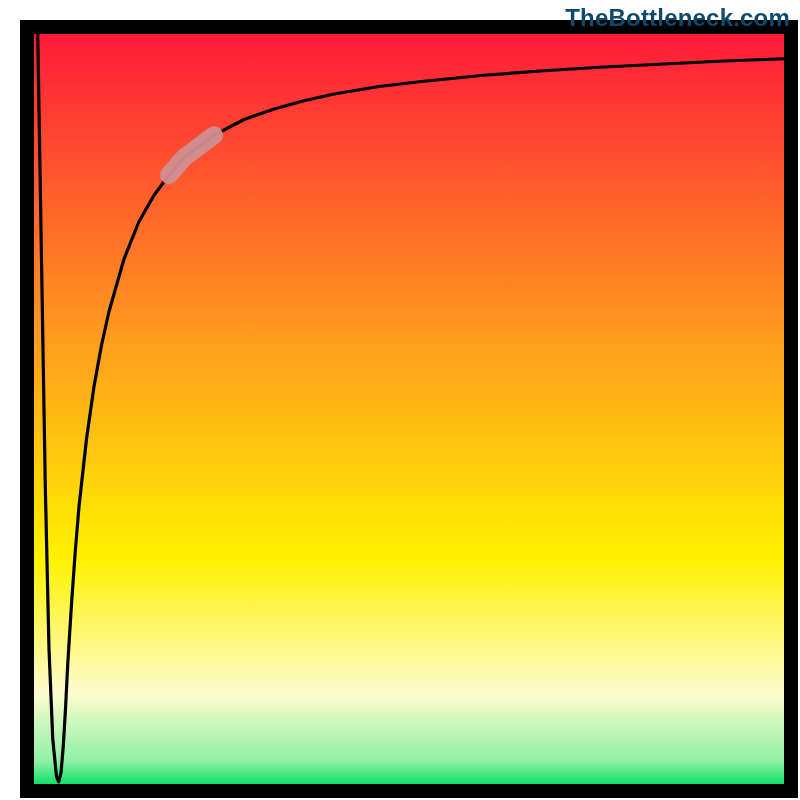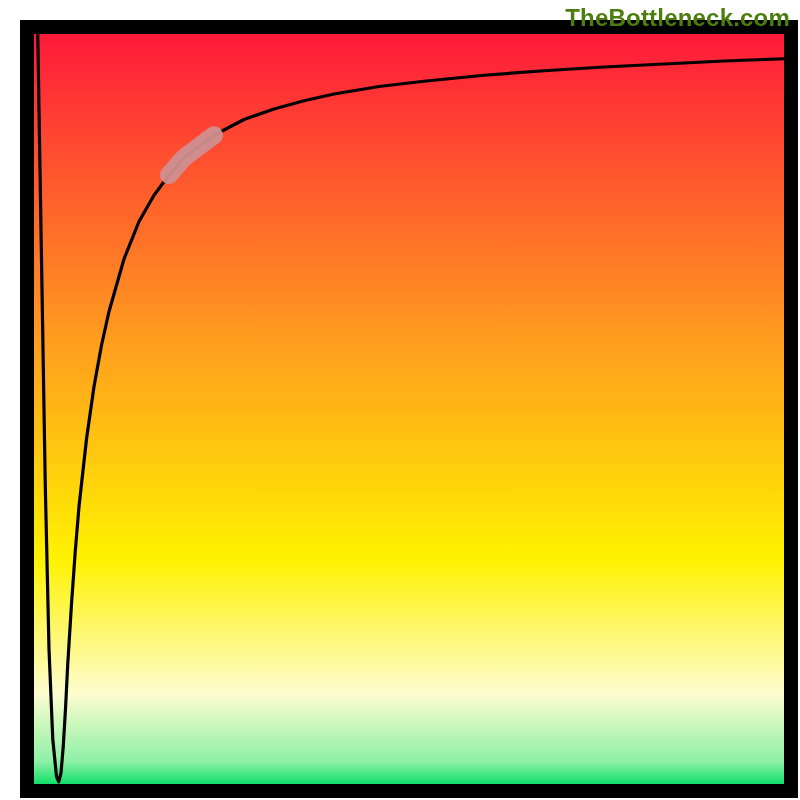--- a/index.html
+++ b/index.html
@@ -17,21 +17,21 @@
   }
   svg {
     display: block;
   }
   .watermark {
     position: absolute;
     top: 4px;
     right: 10px;
     font-size: 24px;
     font-weight: 600;
-    color: #4d7c0f;
+    color: #0c4a6e;
     letter-spacing: 0.2px;
     user-select: none;
   }
 </style>
 </head>
 <body>
 
 <div class="stage">
   <svg id="svg-root" width="800" height="800" viewBox="0 0 800 800">
     <defs>

